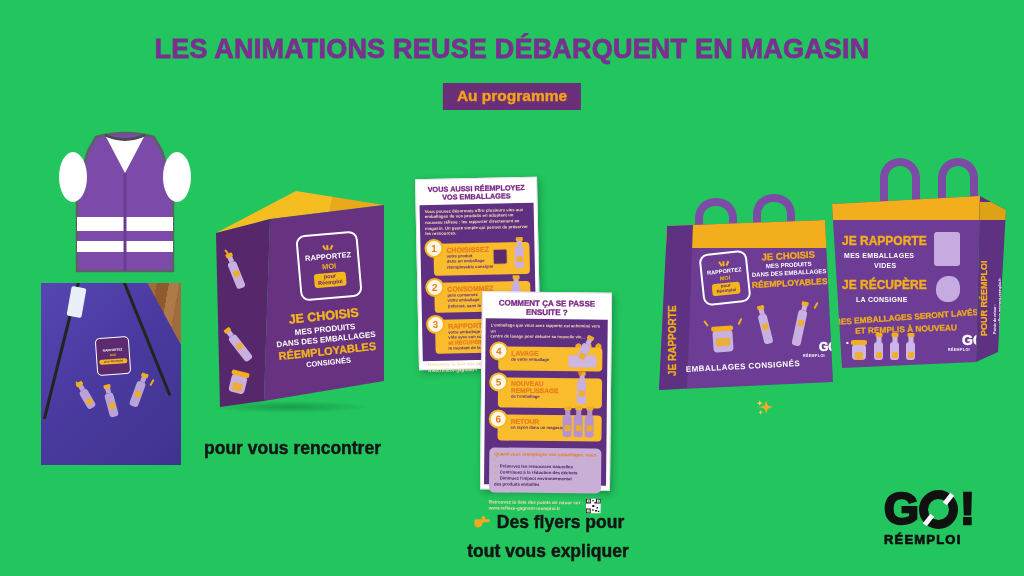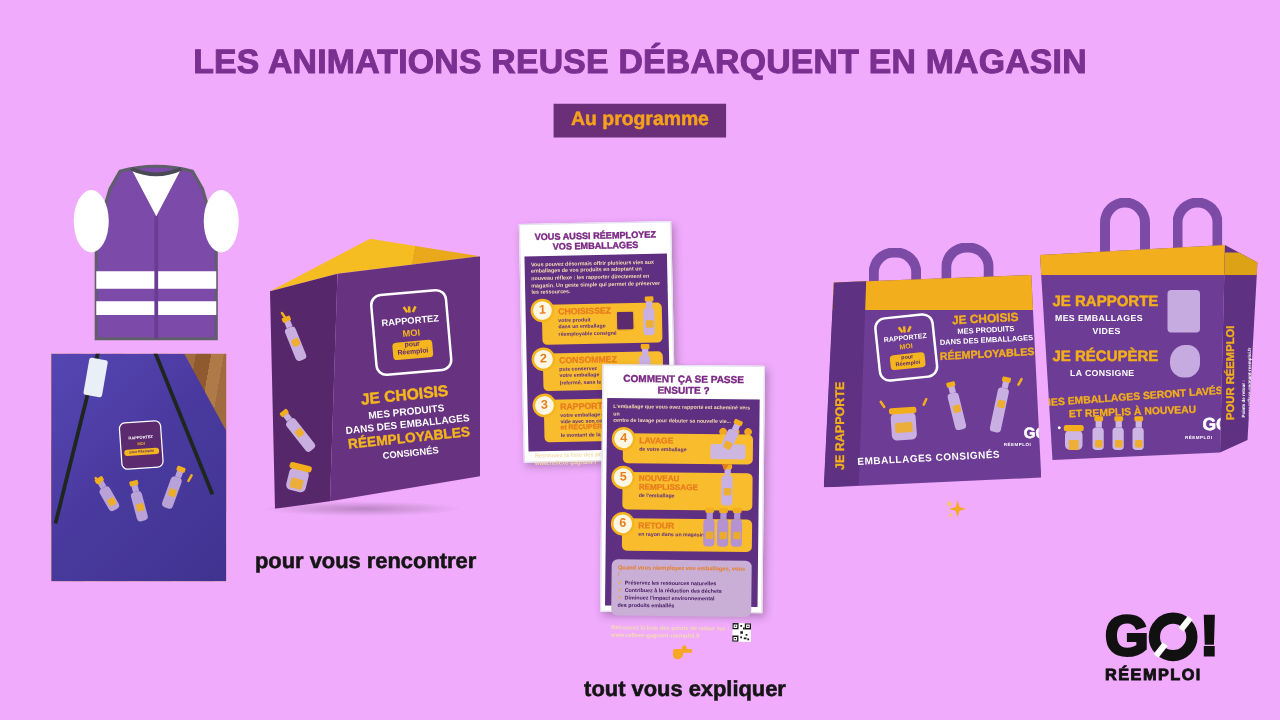--- a/index.html
+++ b/index.html
@@ -1,18 +1,18 @@
 <!DOCTYPE html>
 <html><head>
 <meta charset="utf-8">
 <style>
   html,body{margin:0;padding:0;background:#fff;}
   body{width:1024px;height:576px;overflow:hidden;font-family:"Liberation Sans",sans-serif;position:relative;}
   .abs{position:absolute;}
-  .slide{position:absolute;inset:0;width:1024px;height:576px;background:#f0abfc;}
+  .slide{position:absolute;inset:0;width:1024px;height:576px;background:#22c55e;}
 
   
   .title{left:0;right:0;top:34px;text-align:center;font-size:27px;font-weight:700;color:#7a3090;
          -webkit-text-stroke:0.8px #7a3090;letter-spacing:0.2px;}
   .badge{top:83px;left:50%;transform:translateX(-50%);background:#6a2f78;color:#f6a11c;
          font-size:15.5px;font-weight:700;-webkit-text-stroke:0.4px #f6a11c;padding:4px 14px 5px;}
 
   
   .bt{position:absolute;width:9px;height:24px;background:#c9b0e2;border-radius:3px;}
   .bt::before{content:"";position:absolute;top:-6px;left:50%;transform:translateX(-50%);width:5px;height:6px;background:inherit;}
@@ -370,21 +370,21 @@
   </div>
 
   <div class="abs cap" style="left:204px;top:434px;width:210px;">
     <div>pour vous rencontrer</div>
   </div>
 
   <div class="abs cap" style="left:442px;top:508px;width:212px;text-align:center;">
     <div>
       <svg width="19" height="19" viewBox="0 0 24 24">
         <path fill="#f6a823" d="M3 11.2 C3 9.6 4.3 9 5.6 9 L12.2 9 L12.2 7.6 C12.2 6.3 13.2 5.2 14.5 5.2 C15.8 5.2 16.8 6.3 16.8 7.6 L16.8 9 L20.6 9 C21.7 9 22.6 9.9 22.6 11 C22.6 12.1 21.7 13 20.6 13 L13.5 13 C13.5 16.8 10.8 19.5 7.6 19.5 C5 19.5 3 17.3 3 14.8 Z"></path>
-      </svg>
+      </svg><span>Des flyers pour</span>
     </div>
     <div>tout vous expliquer</div>
   </div>
 
   <div class="abs cap" style="left:755px;top:394px;">
     <svg width="19" height="19" viewBox="0 0 24 24">
       <path fill="#f6a823" d="M14 3 L16 9.5 L22.5 11.5 L16 13.5 L14 20 L12 13.5 L5.5 11.5 L12 9.5 Z"></path>
       <path fill="#f9c55e" d="M6 2.5 L7 5.5 L10 6.5 L7 7.5 L6 10.5 L5 7.5 L2 6.5 L5 5.5 Z"></path>
       <path fill="#f9c55e" d="M7 15 L7.8 17.2 L10 18 L7.8 18.8 L7 21 L6.2 18.8 L4 18 L6.2 17.2 Z"></path>
     </svg>

